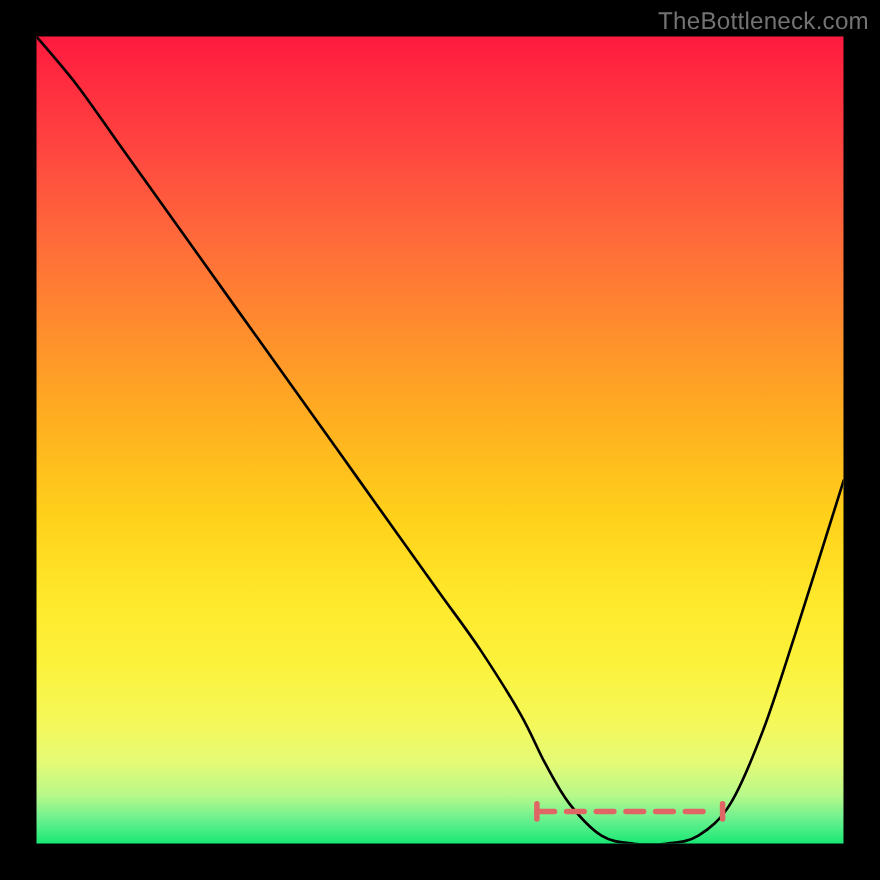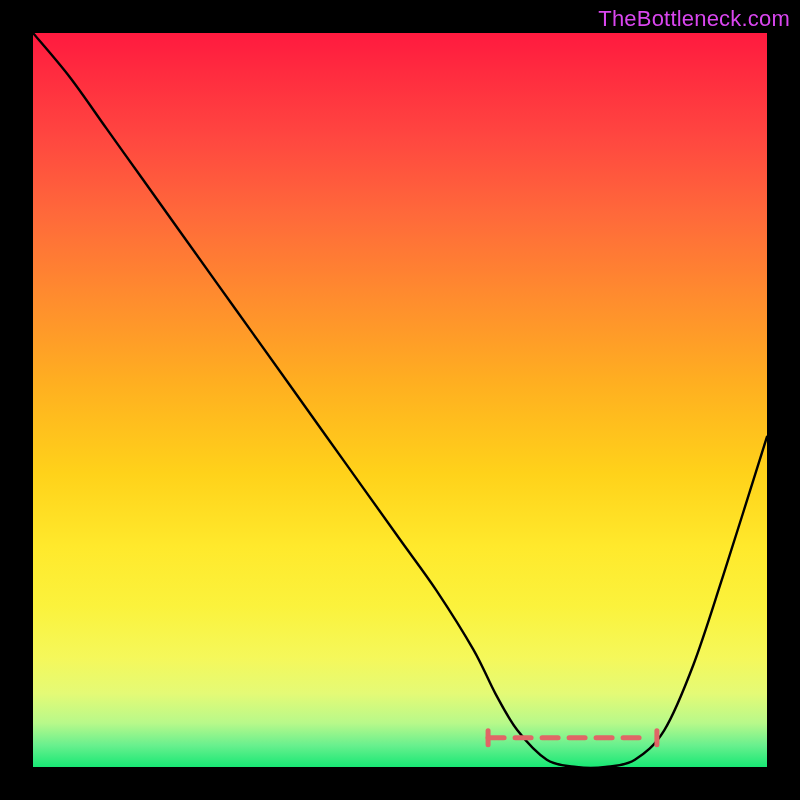--- a/index.html
+++ b/index.html
@@ -8,21 +8,21 @@
     height: 800px;
     background: #000;
     position: relative;
     font-family: Arial, Helvetica, sans-serif;
     overflow: hidden;
   }
   .watermark {
     position: absolute;
     top: 6px;
     right: 10px;
-    color: #d946ef;
+    color: #737373;
     font-size: 22px;
     font-weight: 400;
     letter-spacing: 0.2px;
     z-index: 5;
   }
   .plot-area {
     position: absolute;
     left: 33px;
     top: 33px;
     width: 734px;

